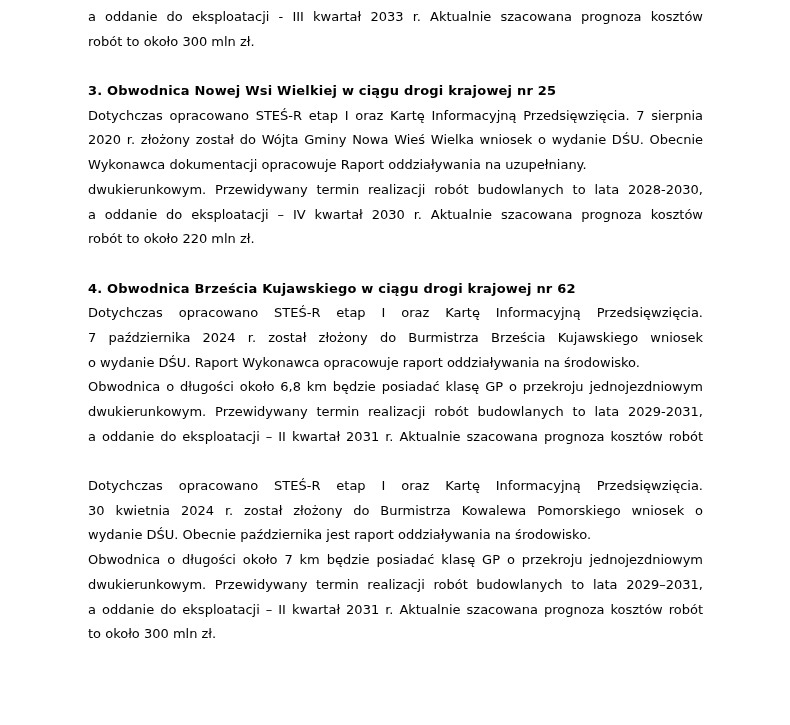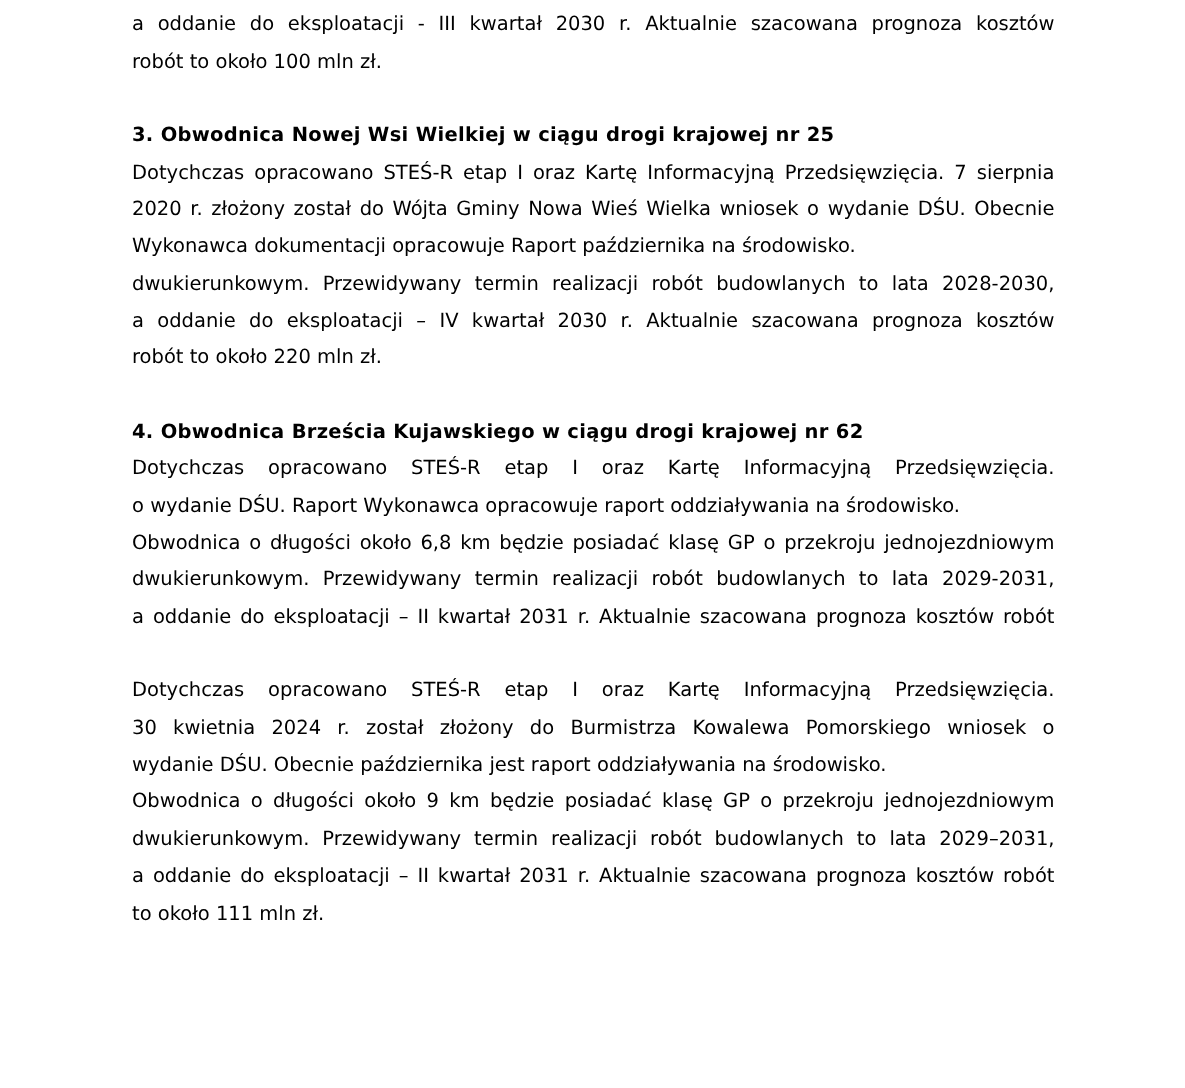--- a/index.html
+++ b/index.html
@@ -41,38 +41,39 @@
     letter-spacing: 0.2px;
   }
   .spacer {
     height: 24.7px;
   }
 </style>
 </head>
 <body>
 
 <main class="page">
-    <div class="line">a oddanie do eksploatacji - III kwartał 2030 r. Aktualnie szacowana prognoza kosztów</div>
-    <div class="line last">robót to około 100 mln zł.</div>
+    <div class="line">a oddanie do eksploatacji - III kwartał 2033 r. Aktualnie szacowana prognoza kosztów</div>
+    <div class="line last">robót to około 300 mln zł.</div>
     <div class="spacer"></div>
     <div class="line heading">3. Obwodnica Nowej Wsi Wielkiej w ciągu drogi krajowej nr 25</div>
     <div class="line">Dotychczas opracowano STEŚ-R etap I oraz Kartę Informacyjną Przedsięwzięcia.  7 sierpnia</div>
     <div class="line">2020 r. złożony został do Wójta Gminy Nowa Wieś Wielka wniosek o wydanie DŚU. Obecnie</div>
-    <div class="line last">Wykonawca dokumentacji opracowuje Raport października na środowisko.</div>
+    <div class="line last">Wykonawca dokumentacji opracowuje Raport oddziaływania na uzupełniany.</div>
     <div class="line">dwukierunkowym. Przewidywany termin realizacji robót budowlanych to lata 2028-2030,</div>
     <div class="line">a oddanie do eksploatacji – IV kwartał 2030 r. Aktualnie szacowana prognoza kosztów</div>
     <div class="line last">robót to około 220 mln zł.</div>
     <div class="spacer"></div>
     <div class="line heading">4. Obwodnica Brześcia Kujawskiego w ciągu drogi krajowej nr 62</div>
     <div class="line">Dotychczas opracowano STEŚ-R etap I oraz Kartę Informacyjną Przedsięwzięcia.</div>
+    <div class="line">7 października 2024 r. został złożony do Burmistrza Brześcia Kujawskiego wniosek</div>
     <div class="line last">o wydanie DŚU. Raport Wykonawca opracowuje raport oddziaływania na środowisko.</div>
     <div class="line">Obwodnica o długości około 6,8 km będzie posiadać klasę GP o przekroju jednojezdniowym</div>
     <div class="line">dwukierunkowym. Przewidywany termin realizacji robót budowlanych to lata 2029-2031,</div>
     <div class="line">a oddanie do eksploatacji – II kwartał 2031 r. Aktualnie szacowana prognoza kosztów robót</div>
     <div class="spacer"></div>
     <div class="line">Dotychczas opracowano STEŚ-R etap I oraz Kartę Informacyjną Przedsięwzięcia.</div>
     <div class="line">30 kwietnia 2024 r. został złożony do Burmistrza Kowalewa Pomorskiego wniosek o</div>
     <div class="line last">wydanie DŚU. Obecnie października jest raport oddziaływania na środowisko.</div>
-    <div class="line">Obwodnica o długości około 9 km będzie posiadać klasę GP o przekroju jednojezdniowym</div>
+    <div class="line">Obwodnica o długości około 7 km będzie posiadać klasę GP o przekroju jednojezdniowym</div>
     <div class="line">dwukierunkowym. Przewidywany termin realizacji robót budowlanych to lata 2029–2031,</div>
     <div class="line">a oddanie do eksploatacji – II kwartał 2031 r. Aktualnie szacowana prognoza kosztów robót</div>
-    <div class="line last">to około 111 mln zł.</div>
+    <div class="line last">to około 300 mln zł.</div>
   </main>
 
 </body></html>

